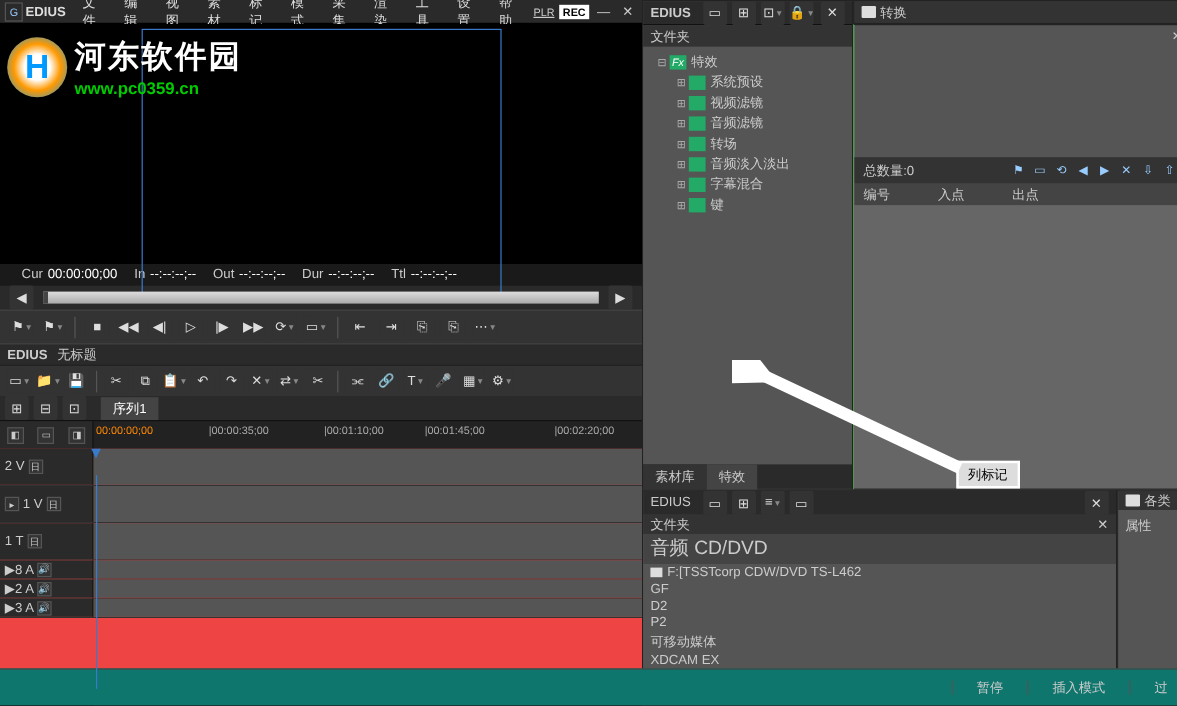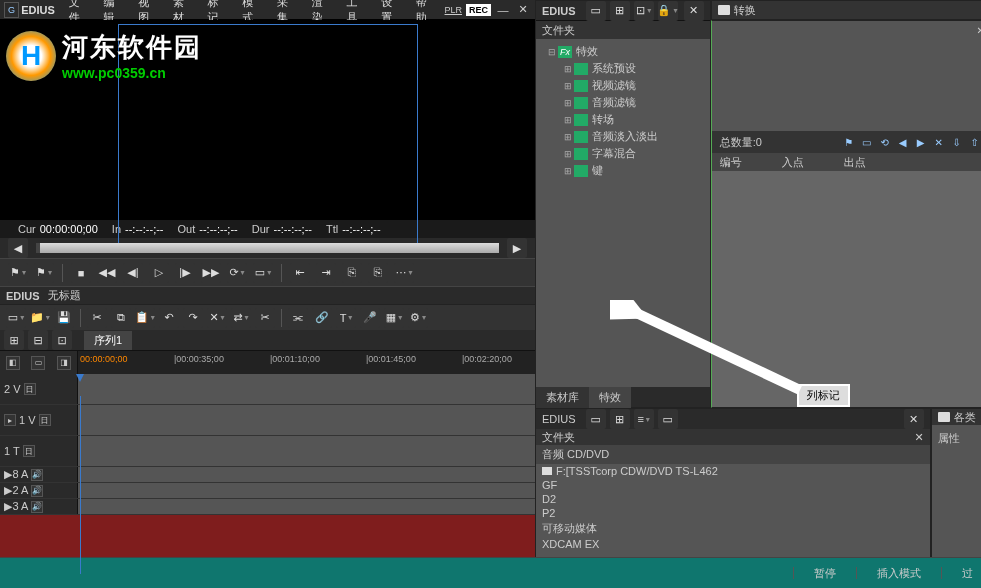--- a/index.html
+++ b/index.html
@@ -50,21 +50,21 @@
 
 .ruler { background: #222; height: 24px; display: flex; border-top: 1px solid #111; position: relative; }
 .ruler-left { width: 78px; background: #2a2a2a; border-right: 1px solid #111; display: flex; align-items: center; justify-content: space-around; }
 .rl-btn { width: 14px; height: 14px; background: #333; border: 1px solid #555; font-size: 8px; display: flex; align-items: center; justify-content: center; }
 .ruler-times { flex: 1; position: relative; overflow: hidden; }
 .ruler-tick { position: absolute; top: 3px; font-size: 9px; color: #aaa; }
 .ruler-tick.first { color: #f80; }
 .playhead { position: absolute; top: 22px; bottom: 0; width: 1px; background: #3a7acc; z-index: 3; }
 .playhead::before { content: ""; position: absolute; top: -22px; left: -4px; border: 4px solid transparent; border-top: 8px solid #3a7acc; }
 
-.tracks { background: #7f1d1d; flex: 1; display: flex; flex-direction: column; position: relative; min-height: 160px; }
+.tracks { background: #ef4444; flex: 1; display: flex; flex-direction: column; position: relative; min-height: 160px; }
 .track { display: flex; border-bottom: 1px solid #333; }
 .track-head { width: 78px; background: #2a2a2a; border-right: 1px solid #111; display: flex; align-items: center; padding: 0 4px; gap: 3px; font-size: 9px; color: #ccc; }
 .th-btn { width: 12px; height: 12px; background: #333; border: 1px solid #555; font-size: 8px; display: flex; align-items: center; justify-content: center; }
 .track-lane { flex: 1; background: #555; position: relative; }
 .track.tall .track-head, .track.tall .track-lane { height: 30px; }
 .track.short .track-head, .track.short .track-lane { height: 15px; }
 
 .hscroll { background: #333; height: 14px; display: flex; }
 .hscroll-left { width: 78px; border-right: 1px solid #111; }
 .hscroll-bar { flex: 1; background: #333; position: relative; }
@@ -109,21 +109,21 @@
 
 .arrow-overlay { position: absolute; pointer-events: none; z-index: 20; }
 
 
 .right-bottom { display: grid; grid-template-columns: 1fr 60px; background: #333; min-height: 180px; }
 .source-panel { background: #555; border: 1px solid #222; display: flex; flex-direction: column; }
 .source-header { background: #2a2a2a; height: 20px; display: flex; align-items: center; padding: 0 6px; gap: 6px; }
 .source-sub { background: #333; height: 16px; display: flex; align-items: center; padding: 0 6px; font-size: 10px; }
 .sub-close { margin-left: auto; }
 .source-list { flex: 1; background: #555; overflow: hidden; }
-.sl-head { background: #444; padding: 2px 6px; font-size: 11px; }
+.sl-head { background: #444; padding: 2px 6px; font-size: 16px; }
 .sl-item { padding: 1px 6px; font-size: 10px; color: #ddd; display: flex; align-items: center; gap: 4px; }
 .sl-icon { width: 10px; height: 8px; background: #ddd; }
 .source-tab { background: #333; height: 18px; padding: 2px 8px; font-size: 10px; }
 
 .prop-panel { background: #555; border: 1px solid #222; display: flex; flex-direction: column; }
 .prop-body { flex: 1; background: #555; padding: 6px; }
 
 
 .statusbar { position: absolute; bottom: 0; left: 0; right: 0; height: 31px; background: #0f766e; display: flex; align-items: center; padding: 0 8px; gap: 20px; font-size: 10px; border-top: 1px solid #444; z-index: 2; }
 .statusbar .sep { width: 1px; height: 12px; background: #555; }
@@ -243,21 +243,21 @@
     <div class="ruler">
       <div class="ruler-left">
         <span class="rl-btn">◧</span>
         <span class="rl-btn">▭</span>
         <span class="rl-btn">◨</span>
       </div>
       <div class="ruler-times">
         <span class="ruler-tick first" style="left:2px">00:00:00;00</span>
         <span class="ruler-tick" style="left:96px">|00:00:35;00</span>
         <span class="ruler-tick" style="left:192px">|00:01:10;00</span>
-        <span class="ruler-tick" style="left:288px">|00:01:45;00</span>
+        <span class="ruler-tick" style="left:276px">|00:01:45;00</span>
         <span class="ruler-tick" style="left:384px">|00:02:20;00</span>
 
       </div>
     </div>
 
     <div class="tracks">
       <div class="playhead" style="left:80px"></div>
       <div class="track tall">
         <div class="track-head">
             <span>2 V</span>

